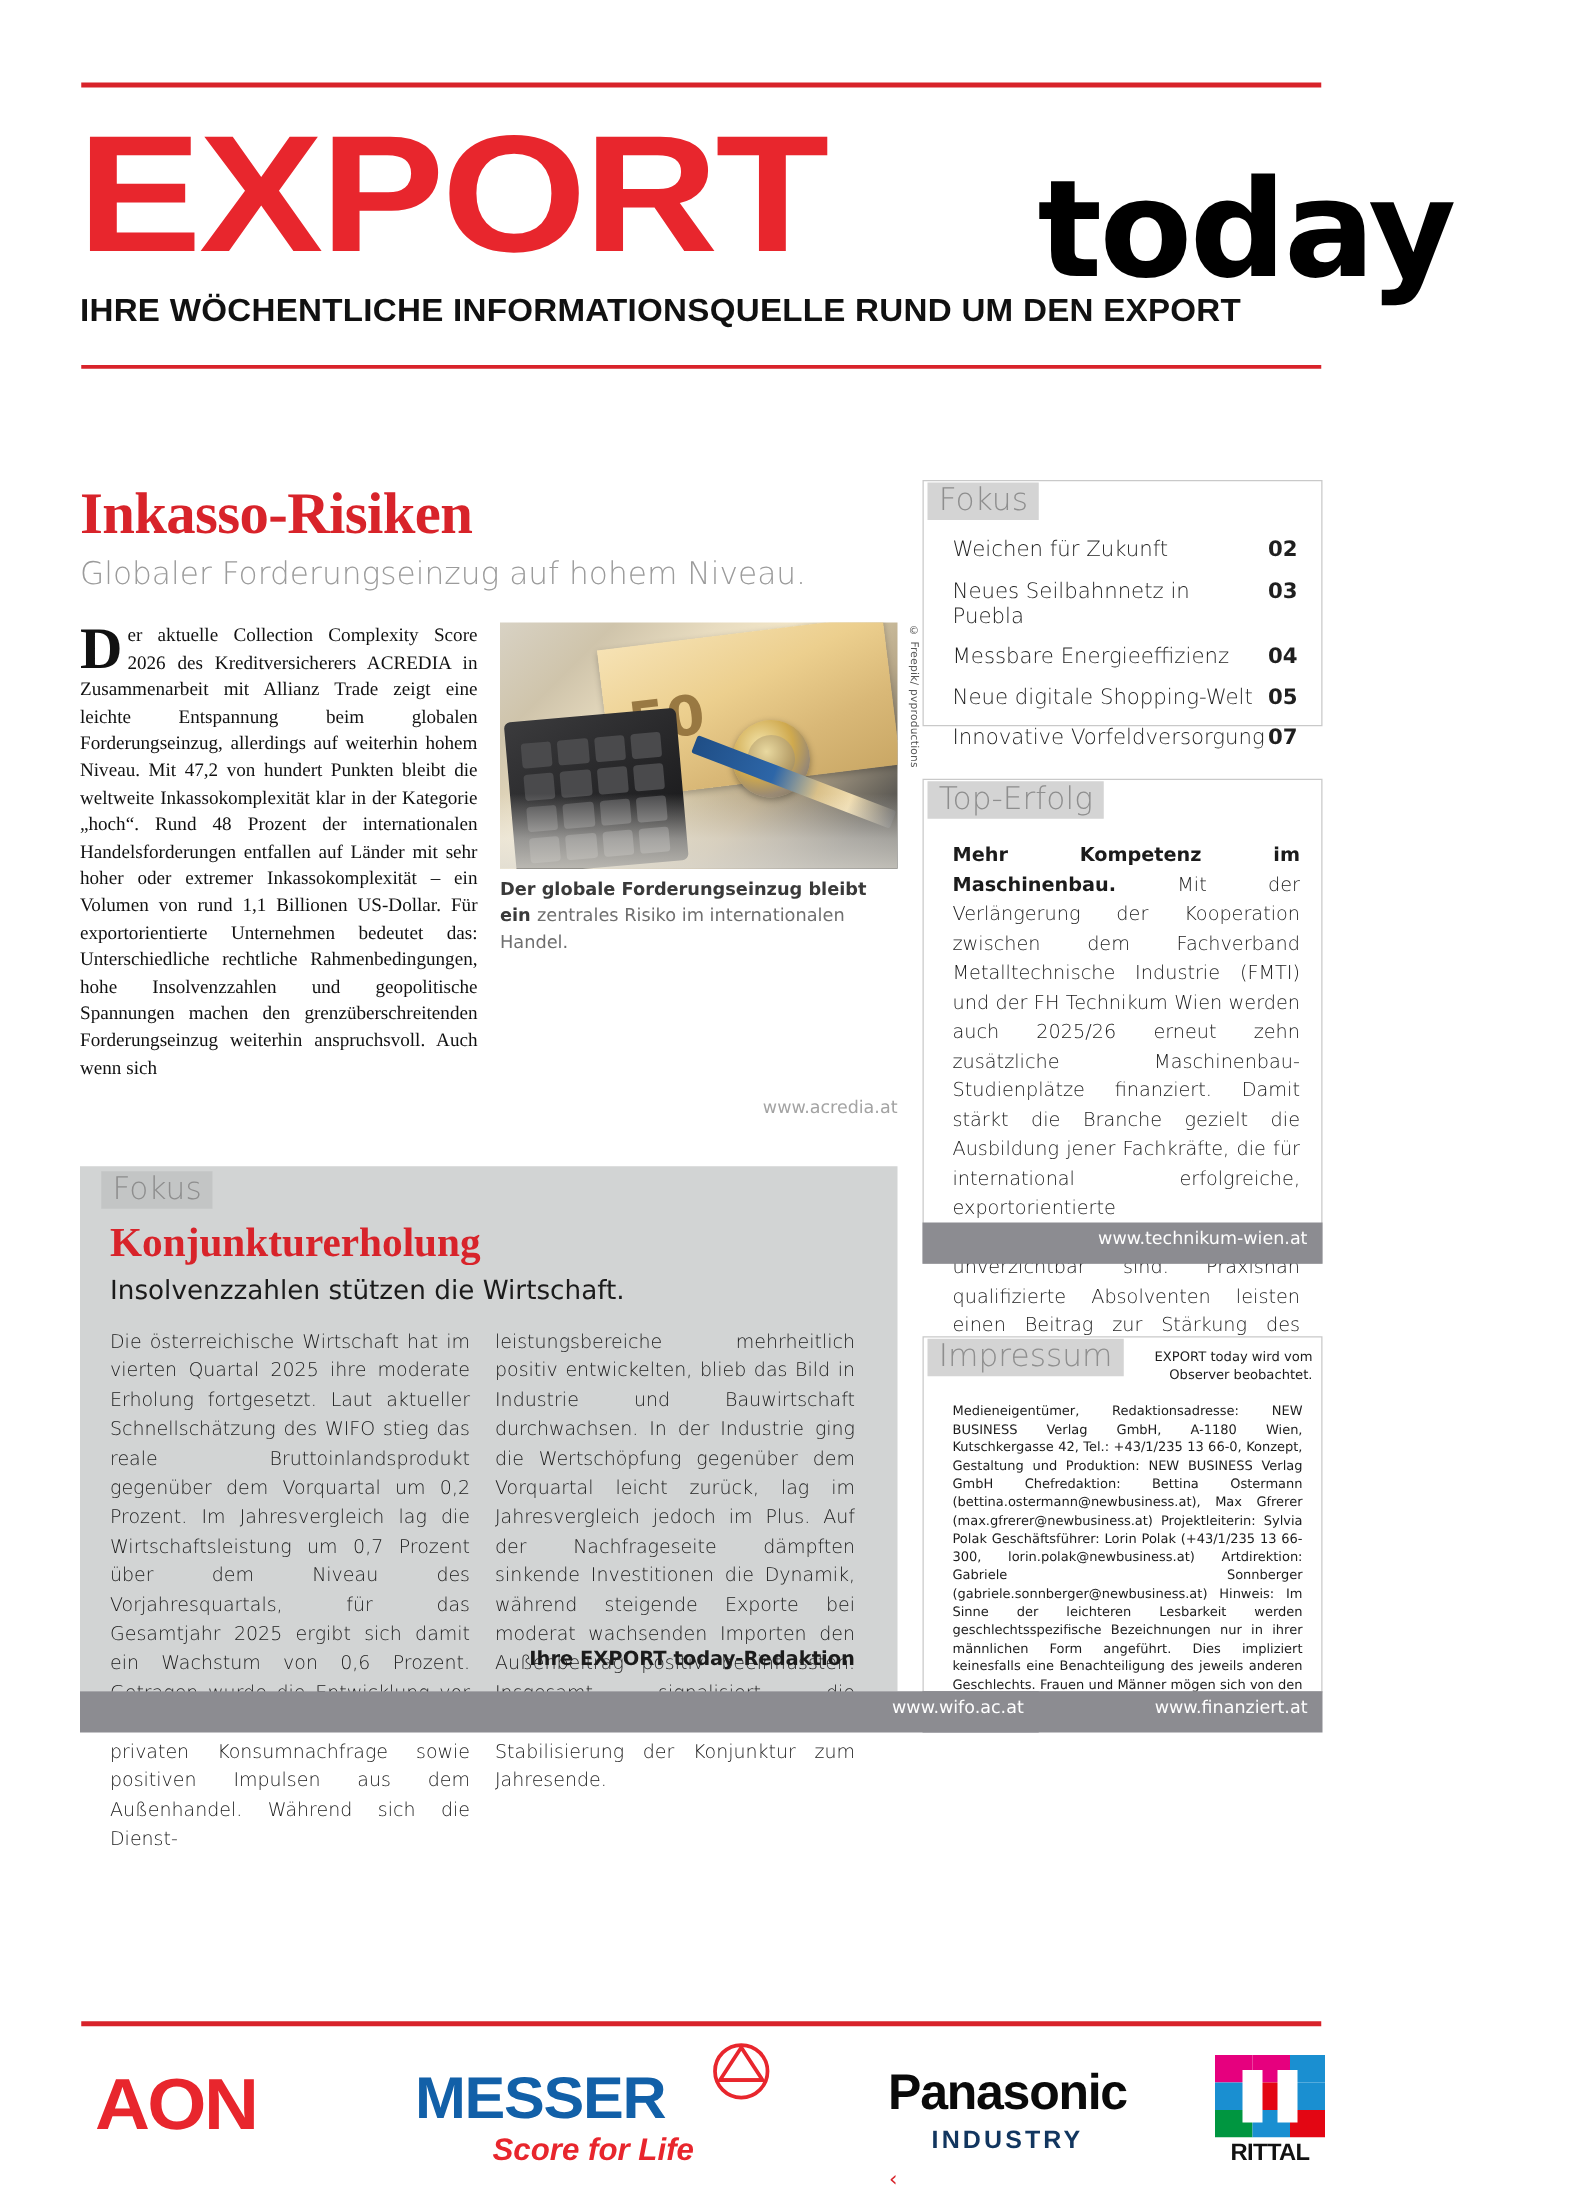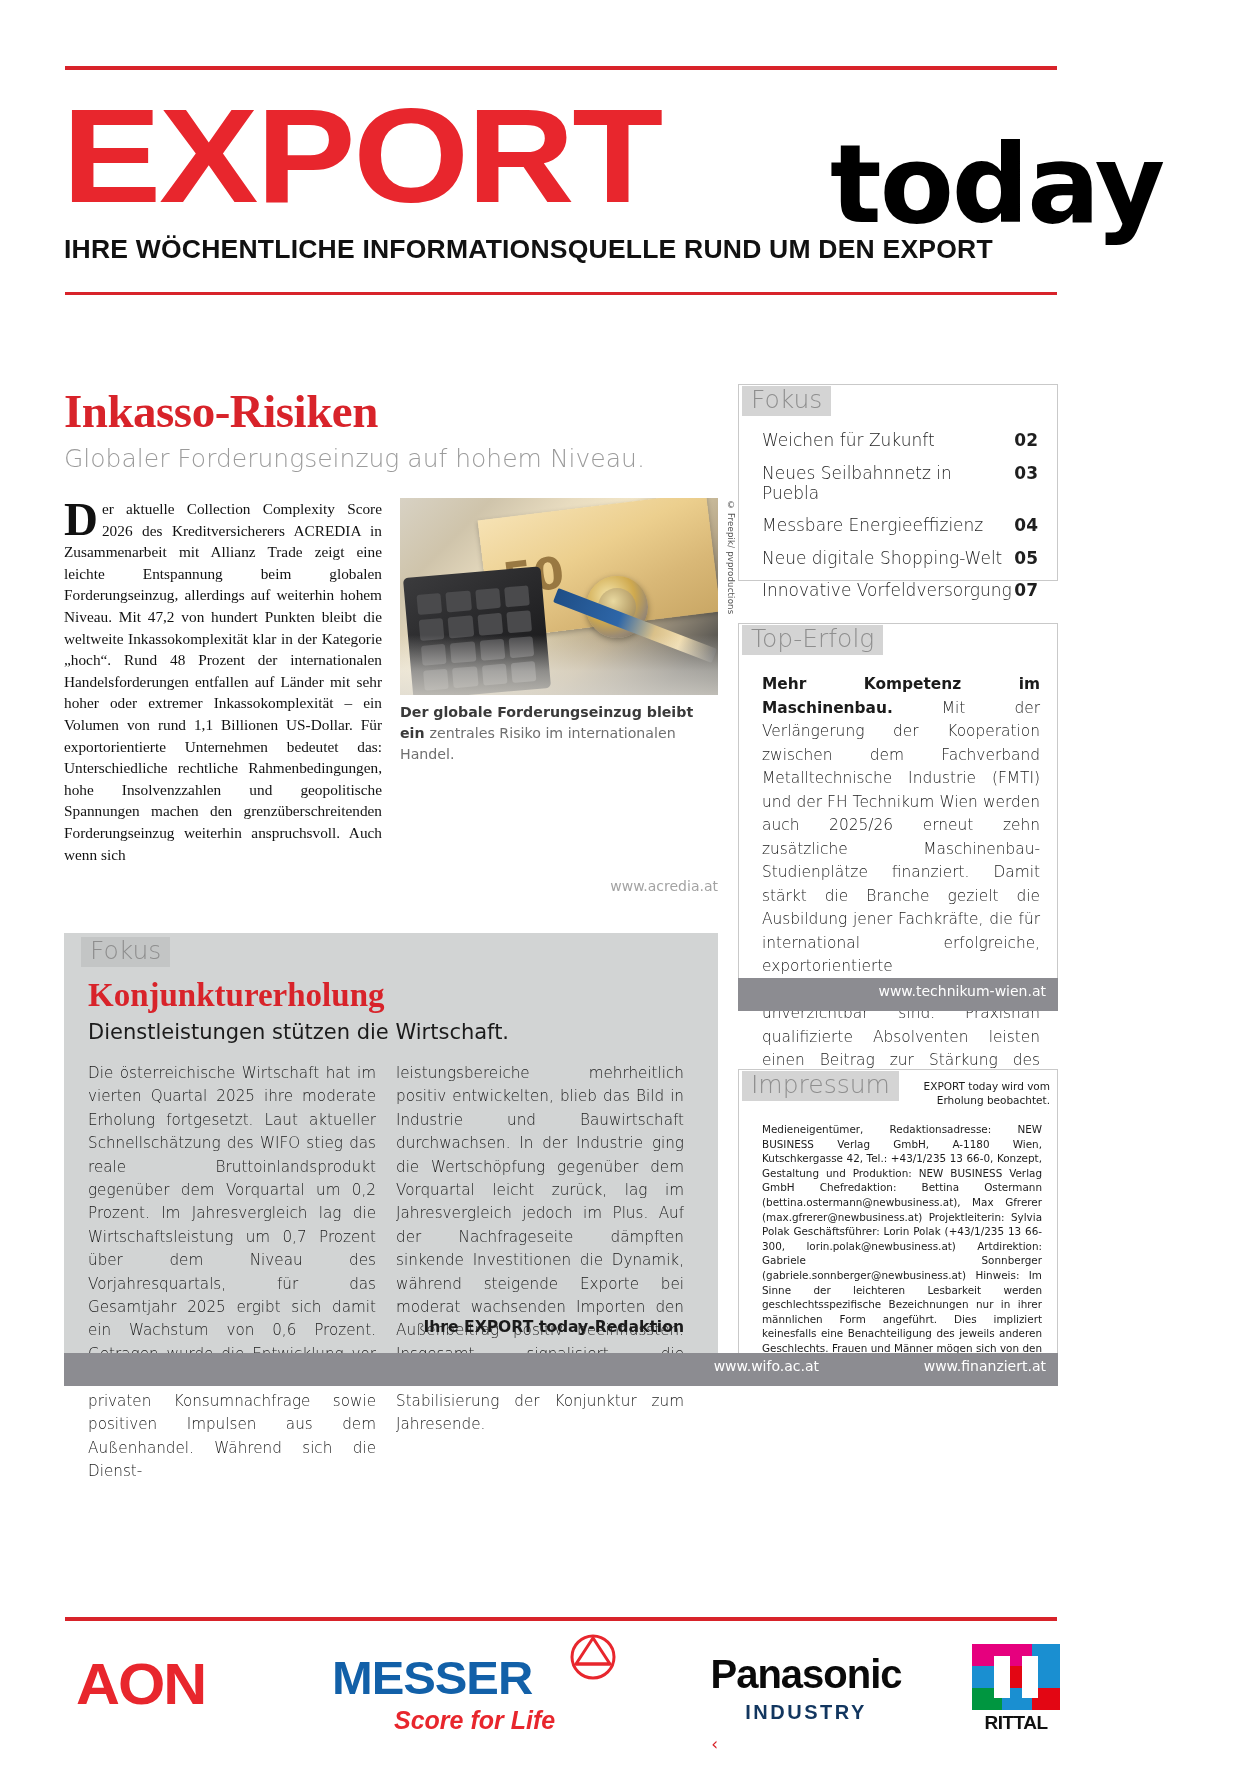--- a/index.html
+++ b/index.html
@@ -592,30 +592,30 @@
   <div class="box-title" id="title-top">Top-Erfolg</div>
   <div class="top-body">
     <b>Mehr Kompetenz im Maschinenbau.</b><span> Mit der Verlängerung der Kooperation zwischen dem Fachverband Metalltechnische Industrie (FMTI) und der FH Technikum Wien werden auch 2025/26 erneut zehn zusätzliche Maschinenbau-Studienplätze finanziert. Damit stärkt die Branche gezielt die Ausbildung jener Fachkräfte, die für international erfolgreiche, exportorientierte Industrieunternehmen unverzichtbar sind. Praxisnah qualifizierte Absolventen leisten einen Beitrag zur Stärkung des Exportstandorts Österreich.</span>
   </div>
   <div class="foot-bar" id="bar-technikum">
     <span>www.technikum-wien.at</span>
   </div>
 
   <div class="box" id="box-impressum"></div>
   <div class="box-title" id="title-impressum">Impressum</div>
-  <div class="impressum-note">EXPORT today wird vom Erholung beobachtet.</div>
+  <div class="impressum-note">EXPORT today wird vom Observer beobachtet.</div>
   <div class="impressum-body">Medieneigentümer, Redaktionsadresse: NEW BUSINESS Verlag GmbH, A-1180 Wien, Kutschkergasse 42, Tel.: +43/1/235 13 66-0, Konzept, Gestaltung und Produktion: NEW BUSINESS Verlag GmbH Chefredaktion: Bettina Ostermann (bettina.ostermann@newbusiness.at), Max Gfrerer (max.gfrerer@newbusiness.at) Projektleiterin: Sylvia Polak Geschäftsführer: Lorin Polak (+43/1/235 13 66-300, lorin.polak@newbusiness.at) Artdirektion: Gabriele Sonnberger (gabriele.sonnberger@newbusiness.at) Hinweis: Im Sinne der leichteren Lesbarkeit werden geschlechtsspezifische Bezeichnungen nur in ihrer männlichen Form angeführt. Dies impliziert keinesfalls eine Benachteiligung des jeweils anderen Geschlechts. Frauen und Männer mögen sich von den Inhalten unseres Newsletters gleichermaßen angesprochen fühlen.</div>
   <div class="foot-bar" id="bar-newbusiness">
     <span>www.finanziert.at</span>
   </div>
 
   <div id="panel-fokus"></div>
   <div class="box-title" id="title-fokus">Fokus</div>
   <div class="fokus-head">Konjunkturerholung</div>
-  <div class="fokus-sub">Dienstleistungen stützen die Wirtschaft.</div>
+  <div class="fokus-sub">Insolvenzzahlen stützen die Wirtschaft.</div>
   <div class="fokus-col" id="fokus-a">Die österreichische Wirtschaft hat im vierten Quartal 2025 ihre moderate Erholung fortgesetzt. Laut aktueller Schnellschätzung des WIFO stieg das reale Bruttoinlandsprodukt gegenüber dem Vorquartal um 0,2 Prozent. Im Jahresvergleich lag die Wirtschaftsleistung um 0,7 Prozent über dem Niveau des Vorjahresquartals, für das Gesamtjahr 2025 ergibt sich damit ein Wachstum von 0,6 Prozent. Getragen wurde die Entwicklung vor allem von einer ausgeweiteten privaten Konsumnachfrage sowie positiven Impulsen aus dem Außenhandel. Während sich die Dienst-</div>
   <div class="fokus-col" id="fokus-b">leistungsbereiche mehrheitlich positiv entwickelten, blieb das Bild in Industrie und Bauwirtschaft durchwachsen. In der Industrie ging die Wertschöpfung gegenüber dem Vorquartal leicht zurück, lag im Jahresvergleich jedoch im Plus. Auf der Nachfrageseite dämpften sinkende Investitionen die Dynamik, während steigende Exporte bei moderat wachsenden Importen den Außenbeitrag positiv beeinflussten. Insgesamt signalisiert die Entwicklung eine vorsichtige Stabilisierung der Konjunktur zum Jahresende.</div>
   <div class="fokus-sign">Ihre EXPORT today-Redaktion</div>
   <div class="foot-bar" id="bar-wifo">
     <span>www.wifo.ac.at</span>
   </div>
 
   <div id="rule-sponsor"></div>
   <div class="sponsors">
 

